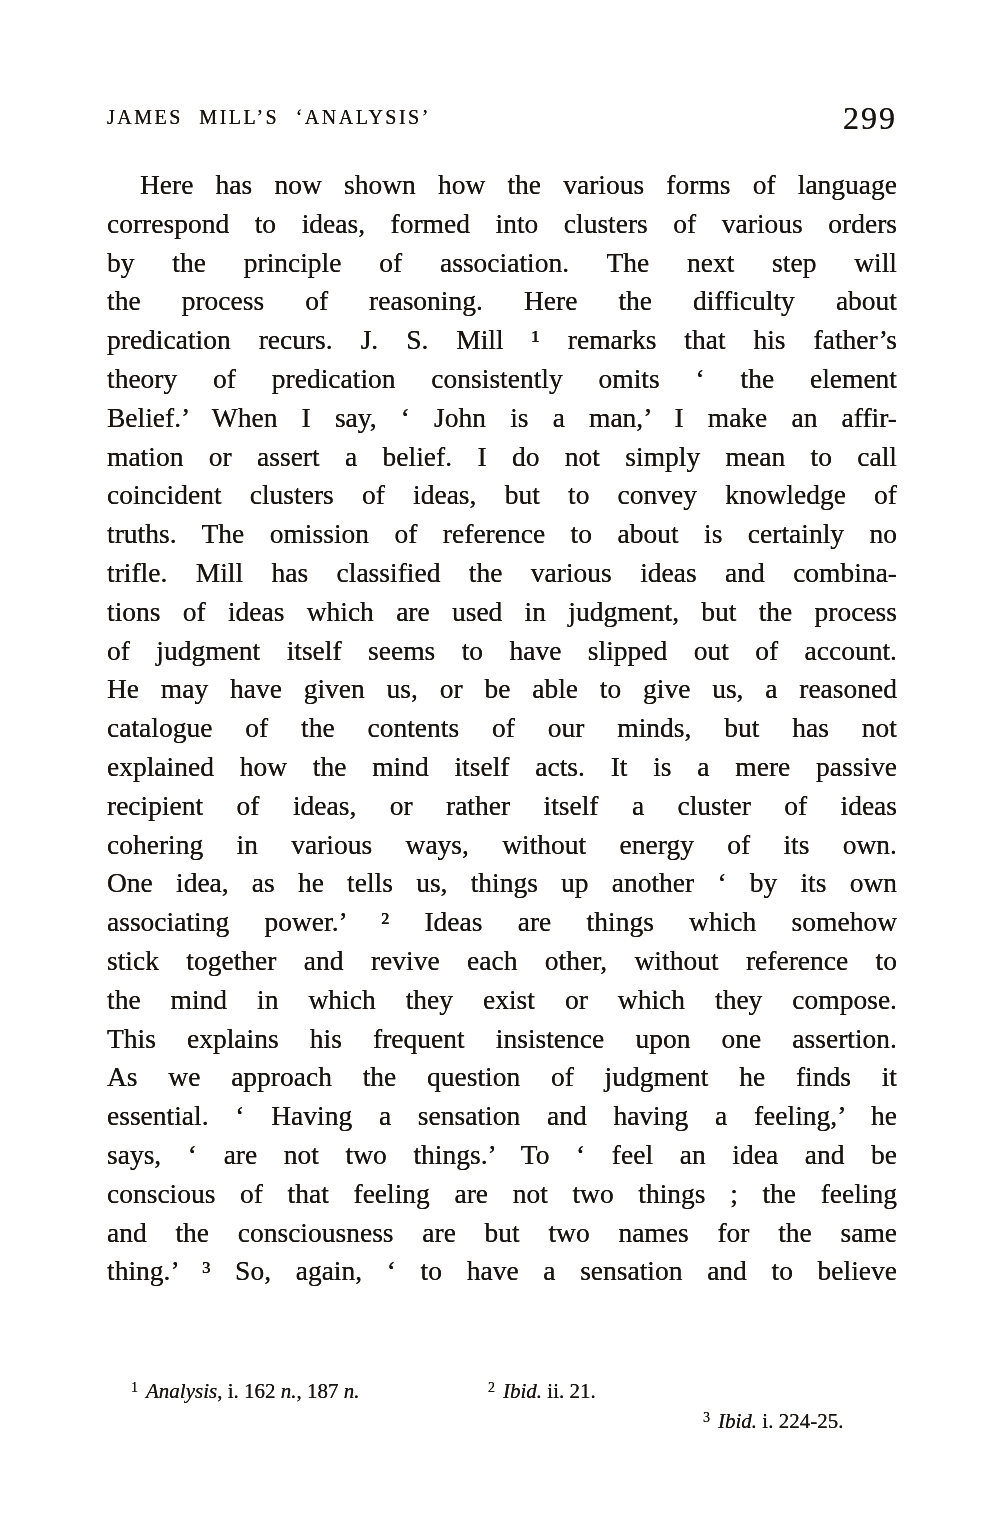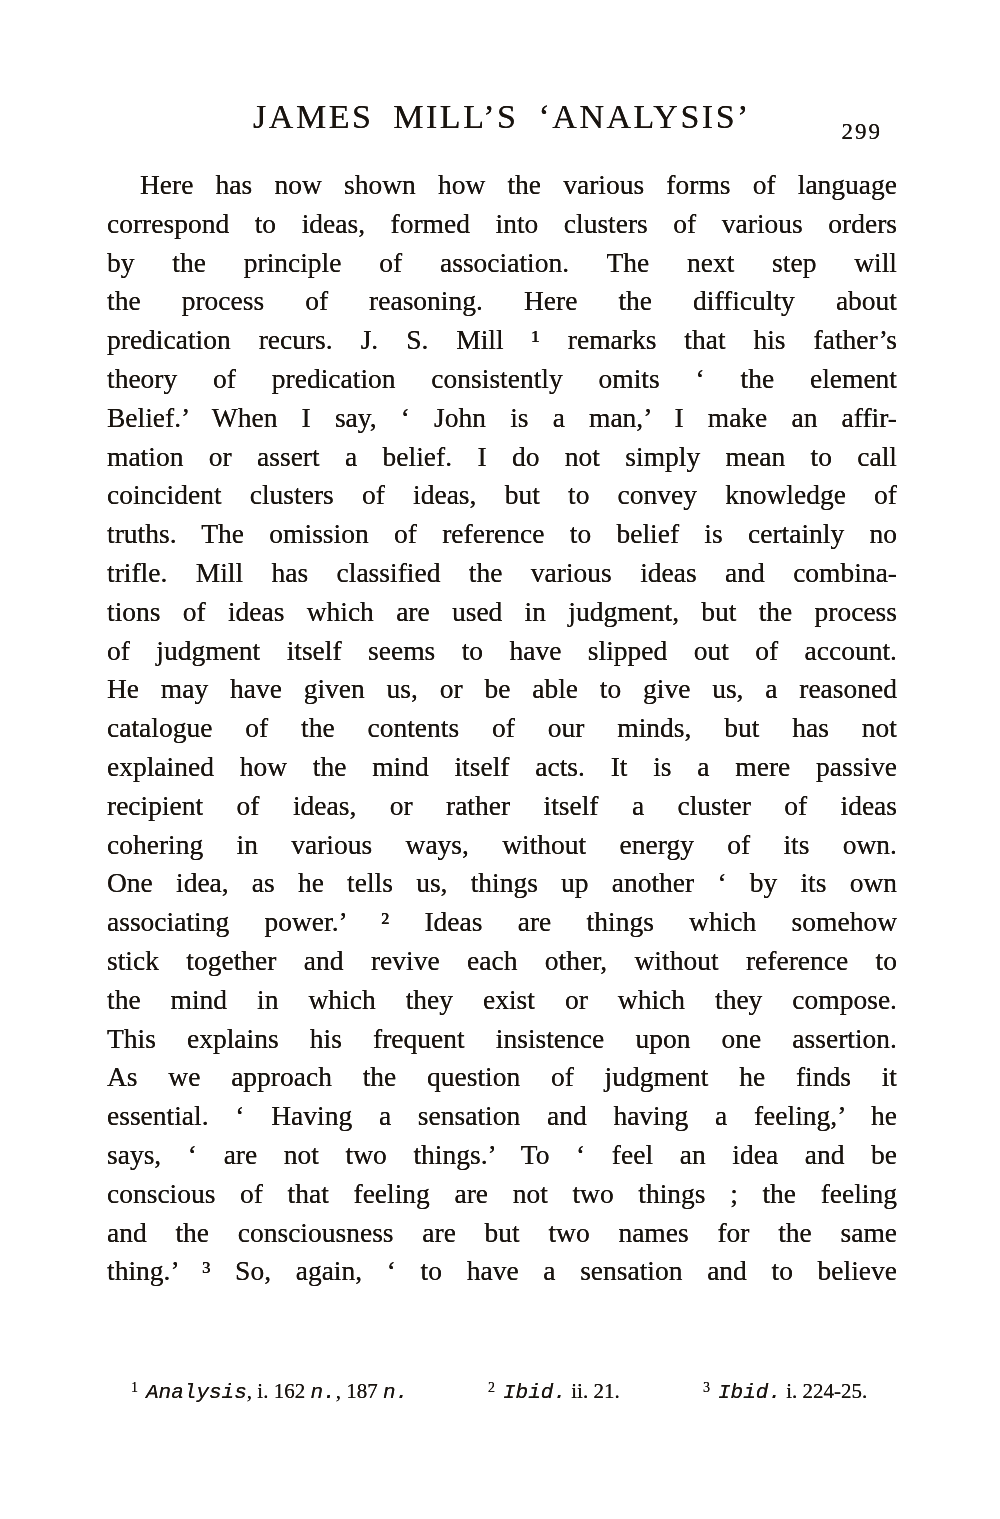--- a/index.html
+++ b/index.html
@@ -8,49 +8,49 @@
     width:1000px;height:1519px;
     background:#ffffff;
     color:#19140f;
     font-family:"Liberation Serif","DejaVu Serif",serif;
     text-shadow:0 0 0.5px currentColor; 
     overflow:hidden;
   }
   .running-head{position:absolute;top:99px;left:107px;width:790px;height:42px;}
   .page-title{
     position:absolute;left:0;right:0;top:0;
-    text-align:center;
-    font-size:34px;line-height:36px;
+    text-align:left;
+    font-size:20px;line-height:36px;
     letter-spacing:2.5px;word-spacing:9px;
   }
   .page-number{
-    position:absolute;right:15px;top:2px;
-    font-size:23px;line-height:34px;letter-spacing:2px;margin-top:14px;
+    position:absolute;right:0;top:2px;
+    font-size:32px;line-height:34px;letter-spacing:2px;
   }
   .body-text{
     position:absolute;top:166px;left:107px;width:790px;
     font-size:27.5px;
   }
   .line{
     height:38.8px;line-height:38.8px;
     text-align:justify;
     text-align-last:justify;
     -moz-text-align-last:justify;
   }
   .line.indent{padding-left:33px;}
   .footnotes{
     position:absolute;top:1376px;left:107px;width:790px;height:34px;
     font-size:21px;line-height:30px;
   }
   .fn{position:absolute;top:0;white-space:nowrap;}
   .fn-1{left:24px;}
   .fn-2{left:381px;text-align:right;}
-  .fn-3{left:596px;}
+  .fn-3{left:596px;margin-top:30px;}
   .fn sup{font-size:14px;line-height:0;vertical-align:6px;margin-right:8px;}
-  .fn i{font-style:italic;font-family:Liberation Mono, monospace;}
+  .fn i{font-style:italic;}
 </style>
 </head>
 <body>
 
 <div class="page">
 
   <div class="running-head">
     <div class="page-title">JAMES MILL’S ‘ANALYSIS’</div>
     <div class="page-number">299</div>
   </div>
@@ -58,21 +58,21 @@
   <div class="body-text">
       <div class="line indent">Here has now shown how the various forms of language</div>
       <div class="line">correspond to ideas, formed into clusters of various orders</div>
       <div class="line">by the principle of association.  The next step will</div>
       <div class="line">the process of reasoning.  Here the difficulty about</div>
       <div class="line">predication recurs.  J. S. Mill ¹ remarks that his father’s</div>
       <div class="line">theory of predication consistently omits ‘ the element</div>
       <div class="line">Belief.’  When I say, ‘ John is a man,’ I make an affir-</div>
       <div class="line">mation or assert a belief.  I do not simply mean to call</div>
       <div class="line">coincident clusters of ideas, but to convey knowledge of</div>
-      <div class="line">truths.  The omission of reference to belief is certainly no</div>
+      <div class="line">truths.  The omission of reference to about is certainly no</div>
       <div class="line">trifle.  Mill has classified the various ideas and combina-</div>
       <div class="line">tions of ideas which are used in judgment, but the process</div>
       <div class="line">of judgment itself seems to have slipped out of account.</div>
       <div class="line">He may have given us, or be able to give us, a reasoned</div>
       <div class="line">catalogue of the contents of our minds, but has not</div>
       <div class="line">explained how the mind itself acts.  It is a mere passive</div>
       <div class="line">recipient of ideas, or rather itself a cluster of ideas</div>
       <div class="line">cohering in various ways, without energy of its own.</div>
       <div class="line">One idea, as he tells us, things up another ‘ by its own</div>
       <div class="line">associating power.’ ²  Ideas are things which somehow</div>

